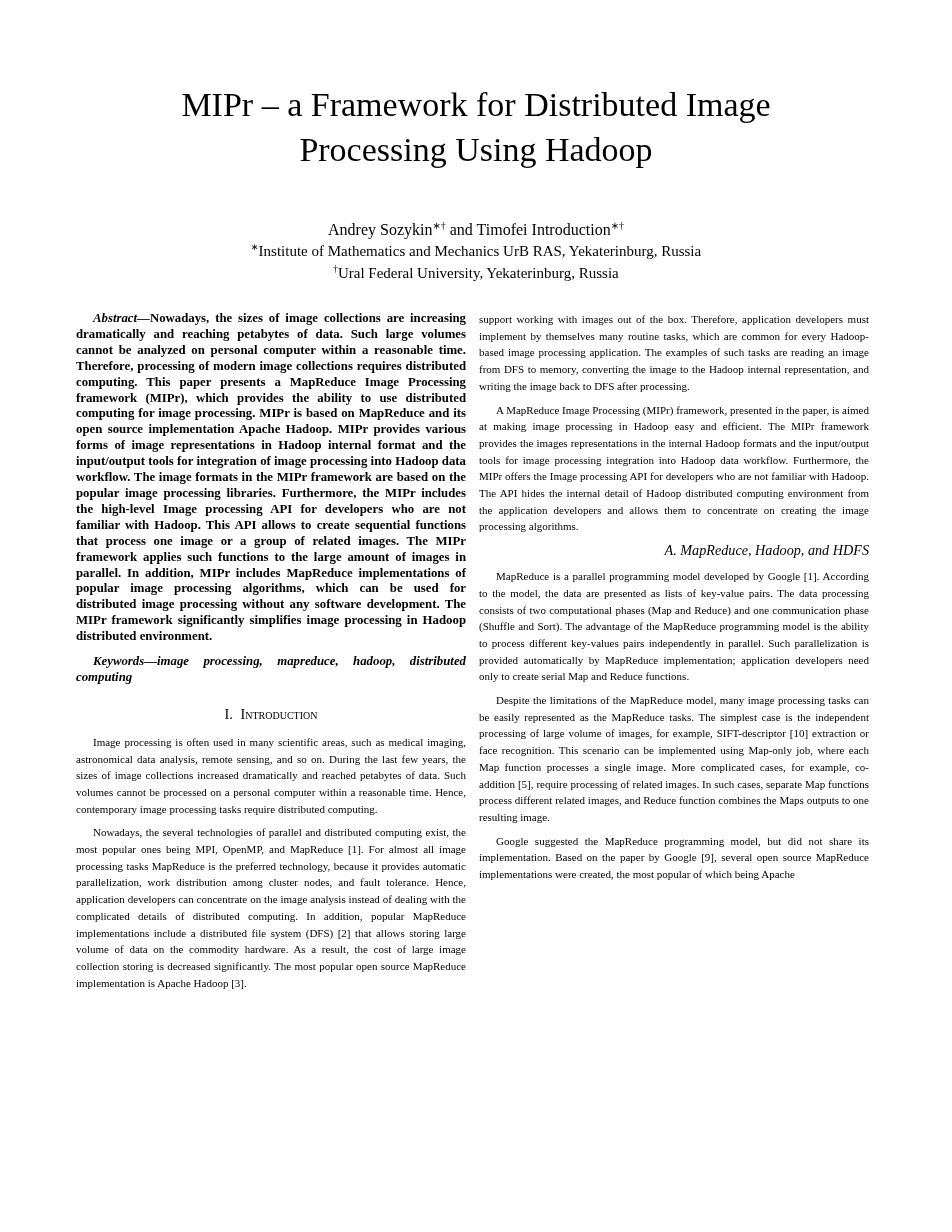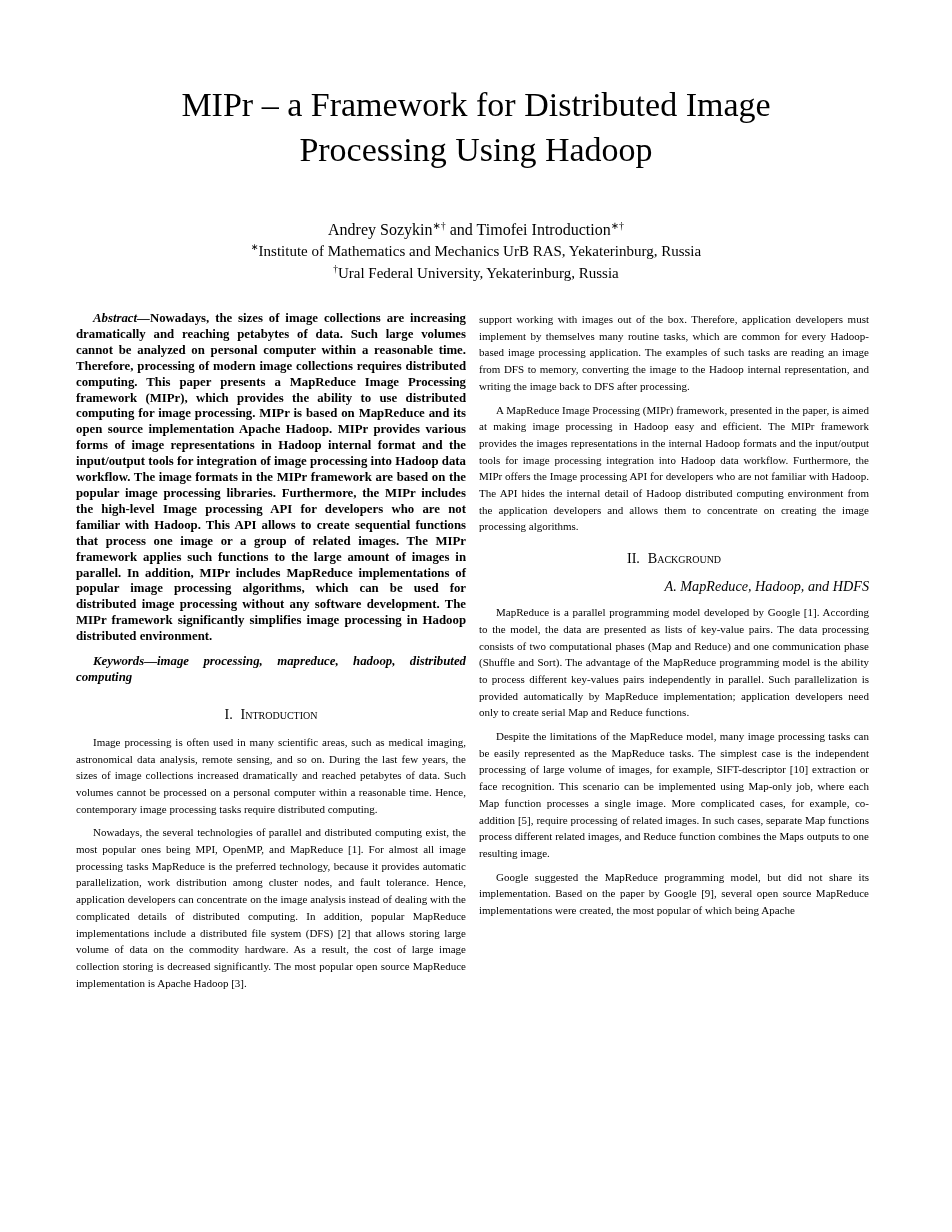--- a/index.html
+++ b/index.html
@@ -106,21 +106,20 @@
       <p class="abstract"><span class="lead-label">Abstract—</span><span>Nowadays, the sizes of image collections are increasing dramatically and reaching petabytes of data. Such large volumes cannot be analyzed on personal computer within a reasonable time. Therefore, processing of modern image collections requires distributed computing. This paper presents a MapReduce Image Processing framework (MIPr), which provides the ability to use distributed computing for image processing. MIPr is based on MapReduce and its open source implementation Apache Hadoop. MIPr provides various forms of image representations in Hadoop internal format and the input/output tools for integration of image processing into Hadoop data workflow. The image formats in the MIPr framework are based on the popular image processing libraries. Furthermore, the MIPr includes the high-level Image processing API for developers who are not familiar with Hadoop. This API allows to create sequential functions that process one image or a group of related images. The MIPr framework applies such functions to the large amount of images in parallel. In addition, MIPr includes MapReduce implementations of popular image processing algorithms, which can be used for distributed image processing without any software development. The MIPr framework significantly simplifies image processing in Hadoop distributed environment.</span></p>
       <p class="keywords"><span class="lead-label">Keywords—</span><span>image processing, mapreduce, hadoop, distributed computing</span></p>
       <h2 class="section-heading"><span>I.</span><span class="sh-title">Introduction</span></h2>
       <p class="para">Image processing is often used in many scientific areas, such as medical imaging, astronomical data analysis, remote sensing, and so on. During the last few years, the sizes of image collections increased dramatically and reached petabytes of data. Such volumes cannot be processed on a personal computer within a reasonable time. Hence, contemporary image processing tasks require distributed computing.</p>
       <p class="para">Nowadays, the several technologies of parallel and distributed computing exist, the most popular ones being MPI, OpenMP, and MapReduce [1]. For almost all image processing tasks MapReduce is the preferred technology, because it provides automatic parallelization, work distribution among cluster nodes, and fault tolerance. Hence, application developers can concentrate on the image analysis instead of dealing with the complicated details of distributed computing. In addition, popular MapReduce implementations include a distributed file system (DFS) [2] that allows storing large volume of data on the commodity hardware. As a result, the cost of large image collection storing is decreased significantly. The most popular open source MapReduce implementation is Apache Hadoop [3].</p>
     </div>
 
     <div class="col">
       <p class="para no-indent">support working with images out of the box. Therefore, application developers must implement by themselves many routine tasks, which are common for every Hadoop-based image processing application. The examples of such tasks are reading an image from DFS to memory, converting the image to the Hadoop internal representation, and writing the image back to DFS after processing.</p>
       <p class="para">A MapReduce Image Processing (MIPr) framework, presented in the paper, is aimed at making image processing in Hadoop easy and efficient. The MIPr framework provides the images representations in the internal Hadoop formats and the input/output tools for image processing integration into Hadoop data workflow. Furthermore, the MIPr offers the Image processing API for developers who are not familiar with Hadoop. The API hides the internal detail of Hadoop distributed computing environment from the application developers and allows them to concentrate on creating the image processing algorithms.</p>
-      <h2 class="section-heading"><span>II.</span><span class="sh-title">Background</span></h2>
       <h3 class="subsection-heading">A. MapReduce, Hadoop, and HDFS</h3>
       <p class="para">MapReduce is a parallel programming model developed by Google [1]. According to the model, the data are presented as lists of key-value pairs. The data processing consists of two computational phases (Map and Reduce) and one communication phase (Shuffle and Sort). The advantage of the MapReduce programming model is the ability to process different key-values pairs independently in parallel. Such parallelization is provided automatically by MapReduce implementation; application developers need only to create serial Map and Reduce functions.</p>
       <p class="para">Despite the limitations of the MapReduce model, many image processing tasks can be easily represented as the MapReduce tasks. The simplest case is the independent processing of large volume of images, for example, SIFT-descriptor [10] extraction or face recognition. This scenario can be implemented using Map-only job, where each Map function processes a single image. More complicated cases, for example, co-addition [5], require processing of related images. In such cases, separate Map functions process different related images, and Reduce function combines the Maps outputs to one resulting image.</p>
       <p class="para">Google suggested the MapReduce programming model, but did not share its implementation. Based on the paper by Google [9], several open source MapReduce implementations were created, the most popular of which being Apache</p>
     </div>
 
   </div>
 
 </div>
 

